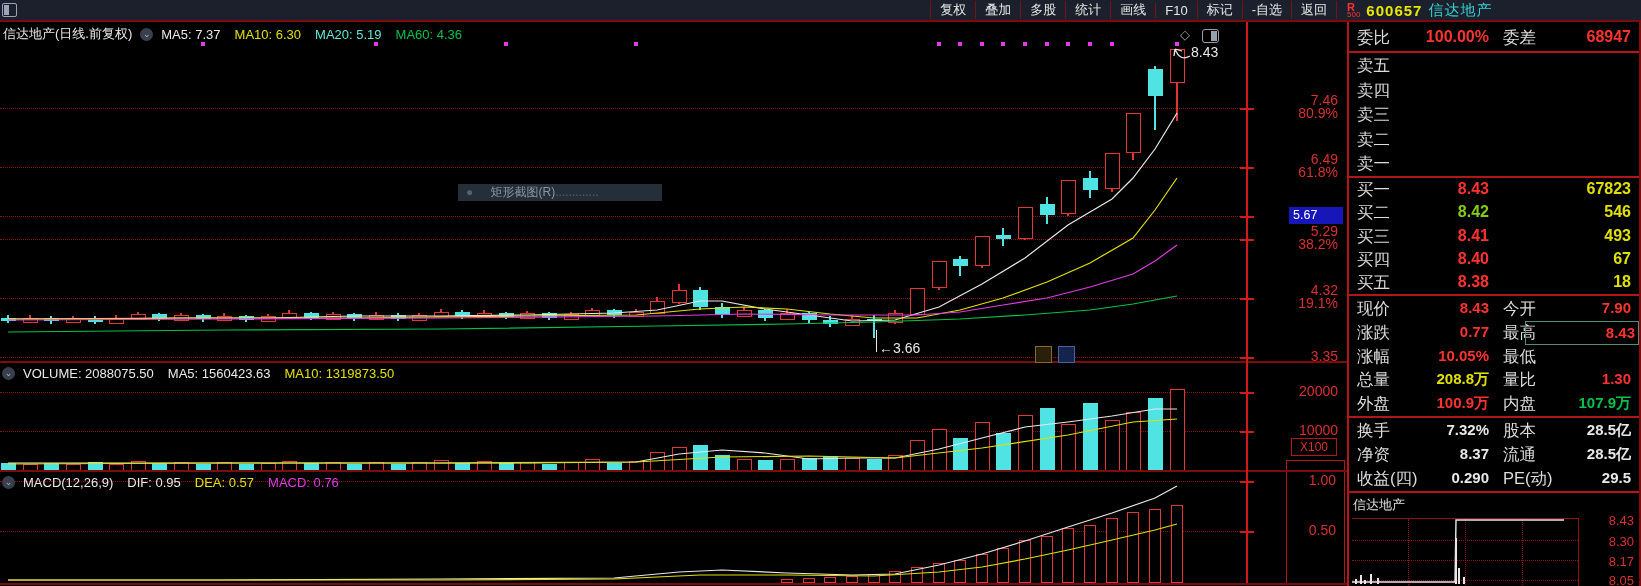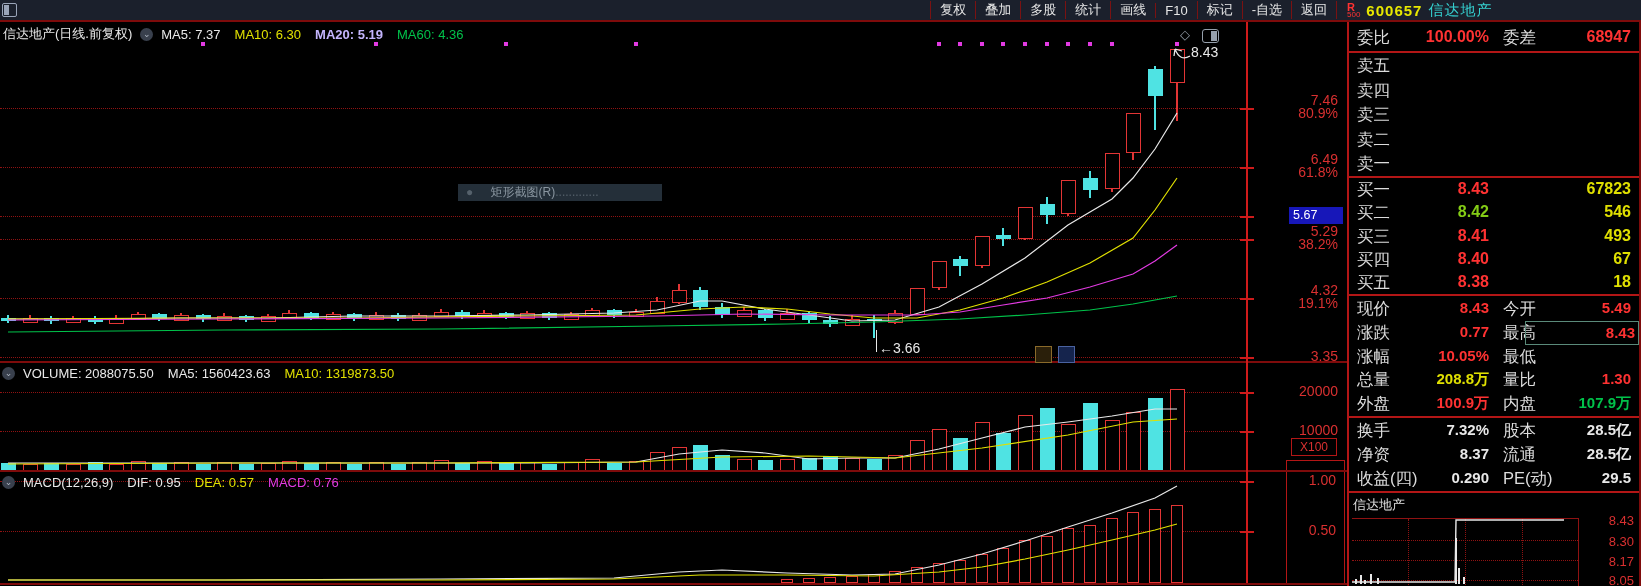--- a/index.html
+++ b/index.html
@@ -73,21 +73,21 @@
         <span class="rsub">500</span>
       </span>
       <span class="scode">600657</span>
       <span class="sname">信达地产</span>
     </div>
   </div>
 
   <div class="phead" style="left:3px;top:25px;">
     <span style="color:#e8e8e8;">信达地产(日线.前复权)</span>
     <span class="chev">⌄</span>
-    <span id="main-mas"><span style="color: rgb(232, 232, 232); margin-right: 14px;">MA5: 7.37</span><span style="color: rgb(224, 224, 0); margin-right: 14px;">MA10: 6.30</span><span style="color: #c4b5fd; margin-right: 14px; font-weight: bold;">MA20: 5.19</span><span style="color: rgb(0, 194, 74); margin-right: 14px;">MA60: 4.36</span></span>
+    <span id="main-mas"><span style="color: rgb(232, 232, 232); margin-right: 14px;">MA5: 7.37</span><span style="color: rgb(224, 224, 0); margin-right: 14px;">MA10: 6.30</span><span style="color: #5eead4; margin-right: 14px;">MA20: 5.19</span><span style="color: rgb(0, 194, 74); margin-right: 14px;">MA60: 4.36</span></span>
   </div>
 
   <div class="phead" style="left:2px;top:366px;">
     <span class="chev">⌄</span>
     <span id="vol-segs"><span style="color: rgb(232, 232, 232); margin-right: 14px;">VOLUME: 2088075.50</span><span style="color: rgb(232, 232, 232); margin-right: 14px;">MA5: 1560423.63</span><span style="color: rgb(224, 224, 0); margin-right: 14px;">MA10: 1319873.50</span></span>
   </div>
 
   <div class="phead" style="left:2px;top:475px;">
     <span class="chev">⌄</span>
     <span id="macd-segs"><span style="color: rgb(232, 232, 232); margin-right: 14px;">MACD(12,26,9)</span><span style="color: rgb(232, 232, 232); margin-right: 14px;">DIF: 0.95</span><span style="color: rgb(224, 224, 0); margin-right: 14px;">DEA: 0.57</span><span style="color: rgb(226, 58, 226); margin-right: 14px;">MACD: 0.76</span></span>
@@ -421,21 +421,21 @@
       </div>
       <div class="rp-row" style="position: absolute; left: 1349px; top: 271.2px; width: 290px; height: 23px;">
         <span class="lbl">买五</span>
         <span class="v1" style="color: rgb(255, 50, 50);">8.38</span>
         <span class="v2" style="color: rgb(224, 224, 0);">18</span>
       </div>
       <div class="rp-row" style="position: absolute; left: 1349px; top: 297px; width: 290px; height: 23.8px;">
         <span class="lbl">现价</span>
         <span class="v1" style="color: rgb(255, 50, 50); font-size: 15px;">8.43</span>
         <span class="lbl2">今开</span>
-        <span class="v2" style="color: rgb(255, 50, 50); font-size: 15px;">5.49</span>
+        <span class="v2" style="color: rgb(255, 50, 50); font-size: 15px;">7.90</span>
       </div>
       <div class="rp-row" style="position: absolute; left: 1349px; top: 320.8px; width: 290px; height: 23.8px;">
         <span class="lbl">涨跌</span>
         <span class="v1" style="color: rgb(255, 50, 50); font-size: 15px;">0.77</span>
         <span class="lbl2">最高</span>
         <span class="v2 boxed" style="color: rgb(255, 50, 50); font-size: 15px;">8.43</span>
       </div>
       <div class="rp-row" style="position: absolute; left: 1349px; top: 344.6px; width: 290px; height: 23.8px;">
         <span class="lbl">涨幅</span>
         <span class="v1" style="color: rgb(255, 50, 50); font-size: 15px;">10.05%</span>

